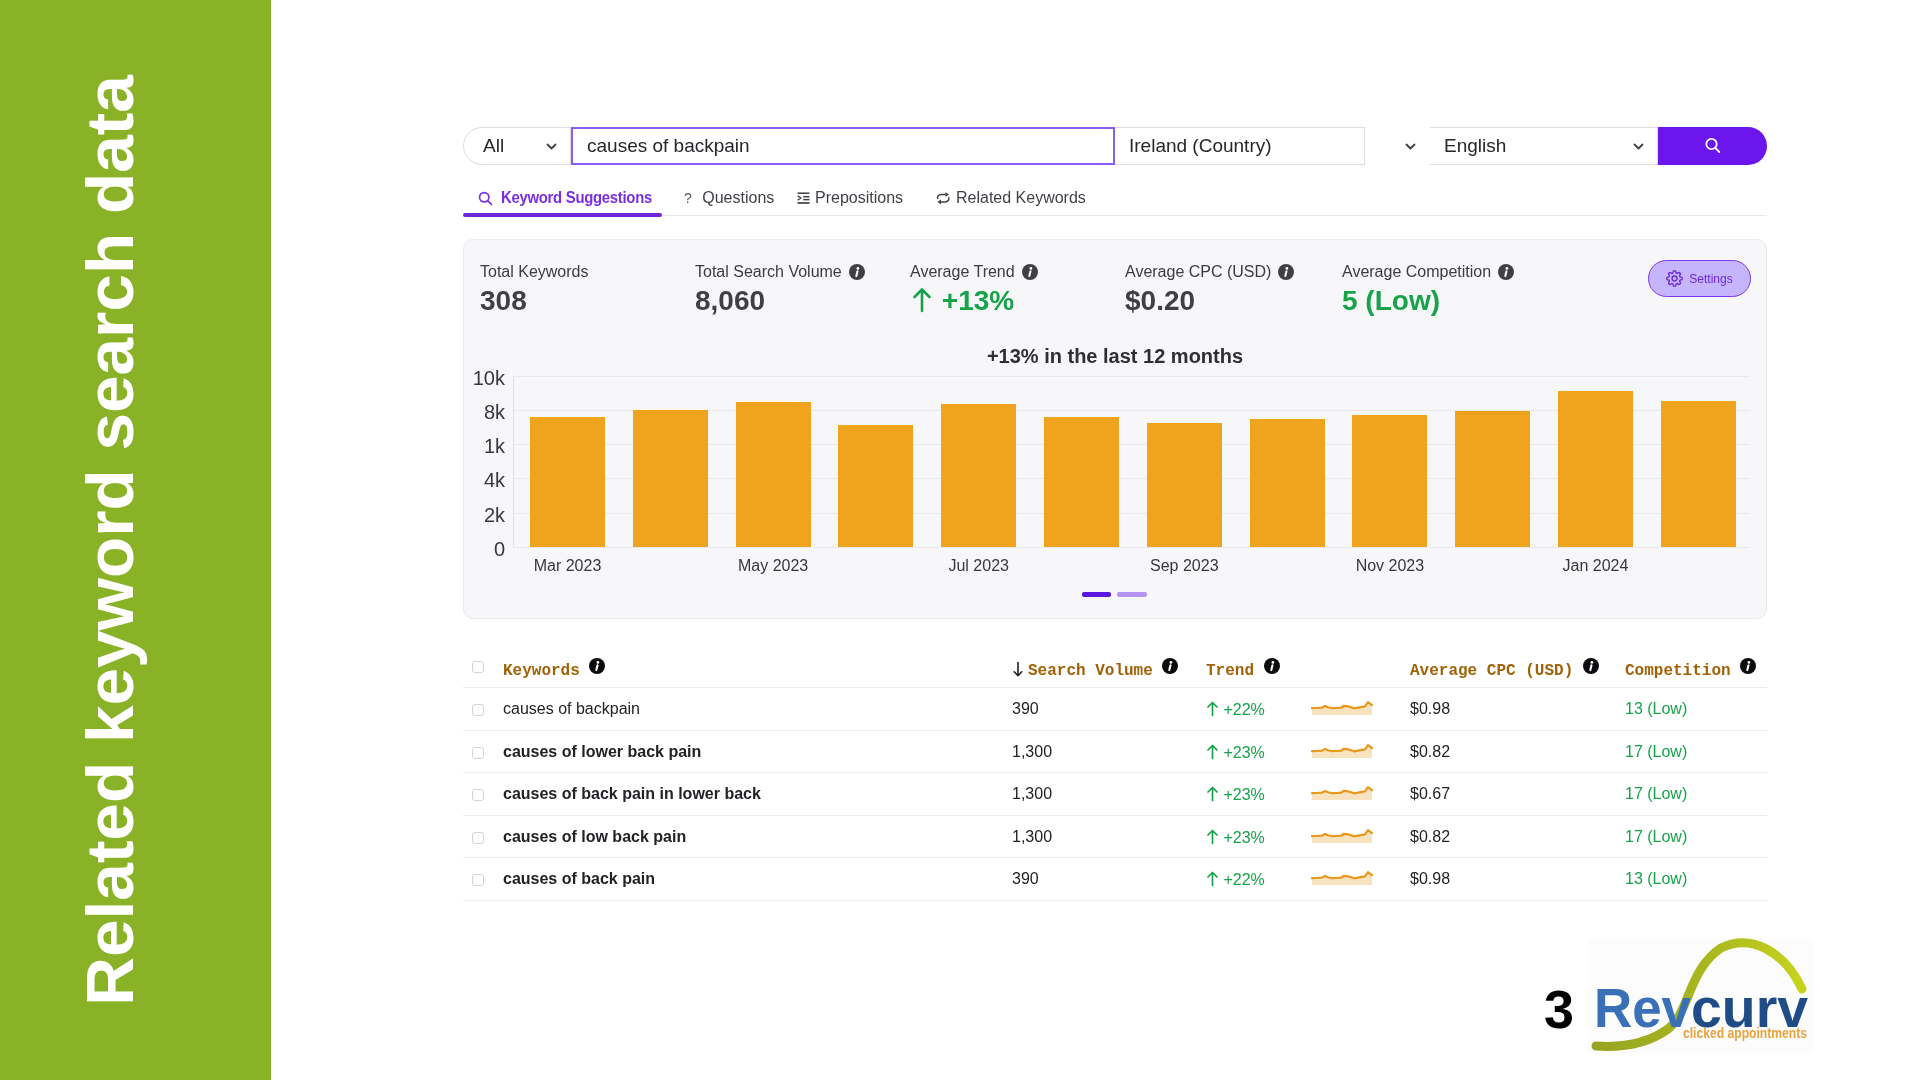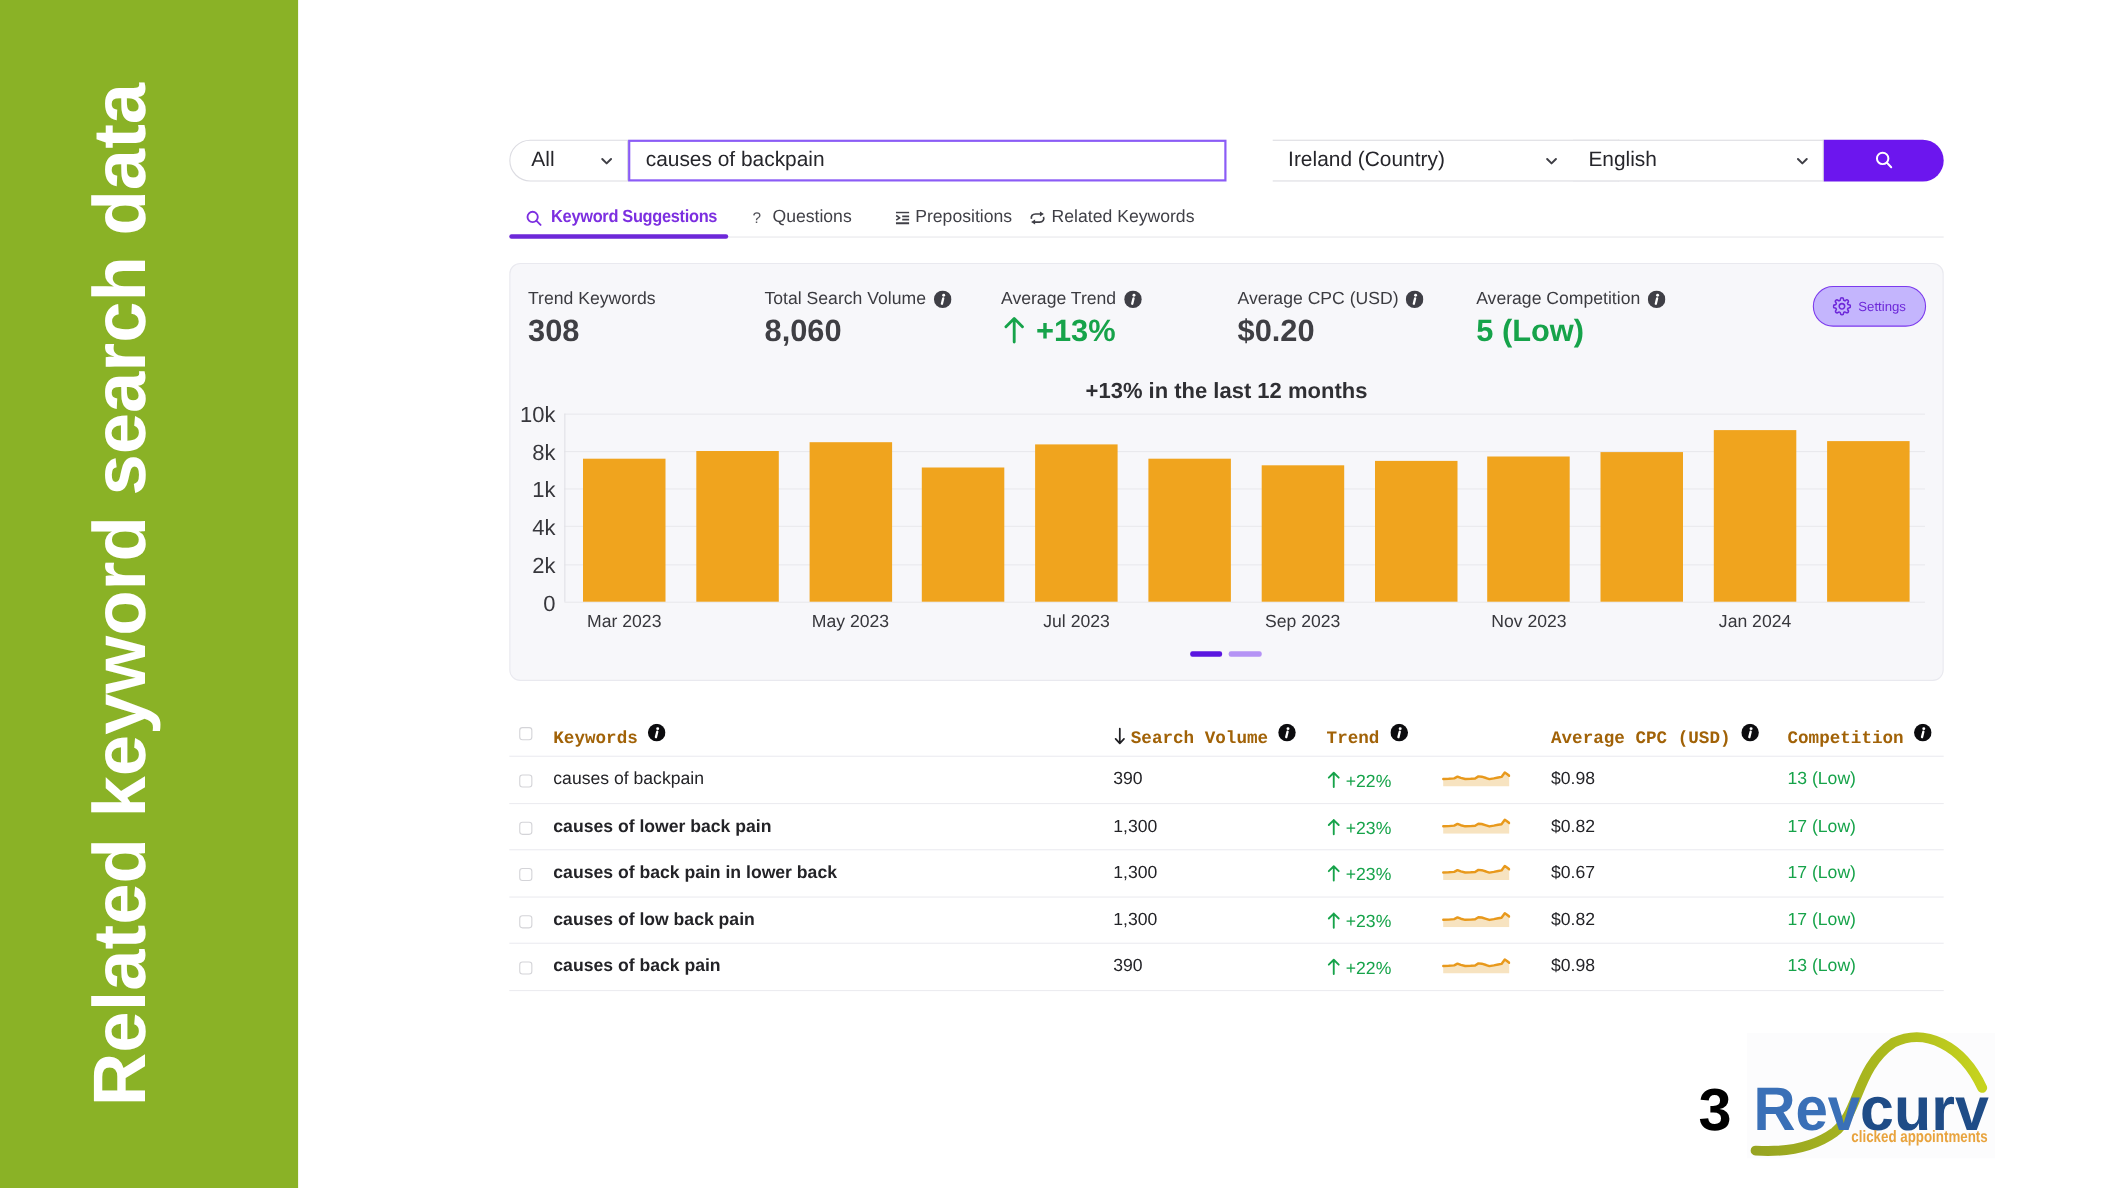--- a/index.html
+++ b/index.html
@@ -18,34 +18,34 @@
     position:relative; left:-26px;
     transform: rotate(-90deg); white-space:nowrap;
     color:#fff; font-size:67.5px; font-weight:bold; letter-spacing:0px;
   }
 
   
   .sb { top:127px; height:38px; border:1px solid #dcdce2; background:#fff;
         display:flex; align-items:center; font-size:19px; color:#26262b; }
   #sb-all  { left:463px; width:108px; border-radius:19px 0 0 19px; padding-left:19px; }
   #sb-q    { left:571px; width:544px; border:2px solid #8b5cf6; padding-left:14px; z-index:2;}
-  #sb-ire  { left:1157px; width:315px; border-left:none; padding-left:14px; }
+  #sb-ire  { left:1115px; width:250px; border-left:none; padding-left:14px; }
   #sb-eng  { left:1430px; width:228px; border-left:none; padding-left:14px; }
   #sb-btn  { left:1658px; width:109px; top:127px; height:38px; background:#6c16ee;
              border-radius:0 19px 19px 0; display:flex; align-items:center; justify-content:center; }
   .chev { position:absolute; width:11px; height:11px; }
   .chev svg { display:block; }
 
   
   #tabs-line { left:463px; top:215px; width:1304px; height:1px; background:#e8e8ec; }
   #tab-underline { left:463px; top:213px; width:199px; height:4px; background:#6d28d9; border-radius:2px; }
   .tab { top:187px; height:22px; font-size:16px; color:#3f3f46; display:flex; align-items:center; gap:7px;}
   #tab1 { left:477px; color:#7c2fe0; font-weight:bold; font-size:16px; letter-spacing:-0.3px; }
   #tab2 { left:684px; gap:6px; }
-  #tab3 { left:814px; gap:5px; }
+  #tab3 { left:797px; gap:5px; }
   #tab4 { left:935px; gap:5px; }
 
   
   #card { left:463px; top:239px; width:1304px; height:380px; background:#f7f7fa;
           border:1px solid #e9e9ef; border-radius:10px; }
   .stat-label { position:absolute; top:263px; font-size:16px; color:#3b3b40; display:flex; align-items:center; gap:7px;}
   .stat-value { position:absolute; top:285px; font-size:28px; font-weight:bold; color:#3f3f44; }
   .info { display:inline-block; width:16px; height:16px; border-radius:50%; background:#3f3f46;
           color:#fff; font-size:11px; font-weight:bold; font-style:italic; text-align:center; line-height:16px; }
   #settings { left:1648px; top:260px; width:103px; height:37px; border:1.5px solid #7c3aed;
@@ -127,21 +127,21 @@
         <line x1="0.5" y1="11" x2="12.5" y2="11" stroke="#3f3f46" stroke-width="1.7"></line>
       </svg>Prepositions</div>
   <div id="tab4" class="tab abs"><svg width="16" height="15" viewBox="0 0 16 15">
         <path d="M2.7 8 C2 5.4, 3.6 3.5, 6.5 3.5 L10.6 3.5" fill="none" stroke="#3f3f46" stroke-width="1.5"></path>
         <path d="M10.4 1.2 L14 3.5 L10.4 5.8 Z" fill="#3f3f46" stroke="none"></path>
         <path d="M13.6 6.2 C14.6 8.7, 13.1 10.9, 10 10.9 L5.8 10.9" fill="none" stroke="#3f3f46" stroke-width="1.5"></path>
         <path d="M6 8.6 L2.4 10.9 L6 13.2 Z" fill="#3f3f46" stroke="none"></path>
       </svg>Related Keywords</div>
 
   <div id="card" class="abs"></div>
-  <div class="stat-label" style="left:480px;">Trend Keywords</div>
+  <div class="stat-label" style="left:480px;">Total Keywords</div>
   <div class="stat-value" style="left:480px;">308</div>
   <div class="stat-label" style="left:695px;">Total Search Volume <span class="info" style="background: transparent;">
         <svg width="16" height="16" viewBox="0 0 16 16" style="display:block">
           <circle cx="8" cy="8" r="8" fill="#3f3f46"></circle>
           <circle cx="8.9" cy="4.4" r="1.35" fill="#fff"></circle>
           <path d="M8.5 7.2 L7.3 12.1" stroke="#fff" stroke-width="2.1" stroke-linecap="round"></path>
         </svg>
       </span></div>
   <div class="stat-value" style="left:695px;">8,060</div>
   <div class="stat-label" style="left:910px;">Average Trend <span class="info" style="background: transparent;">

